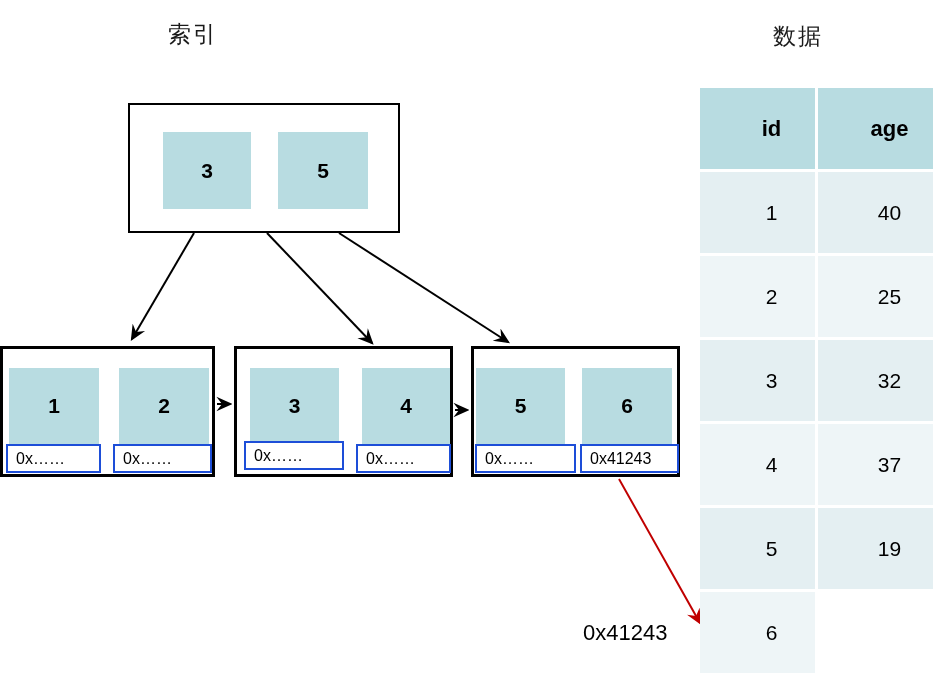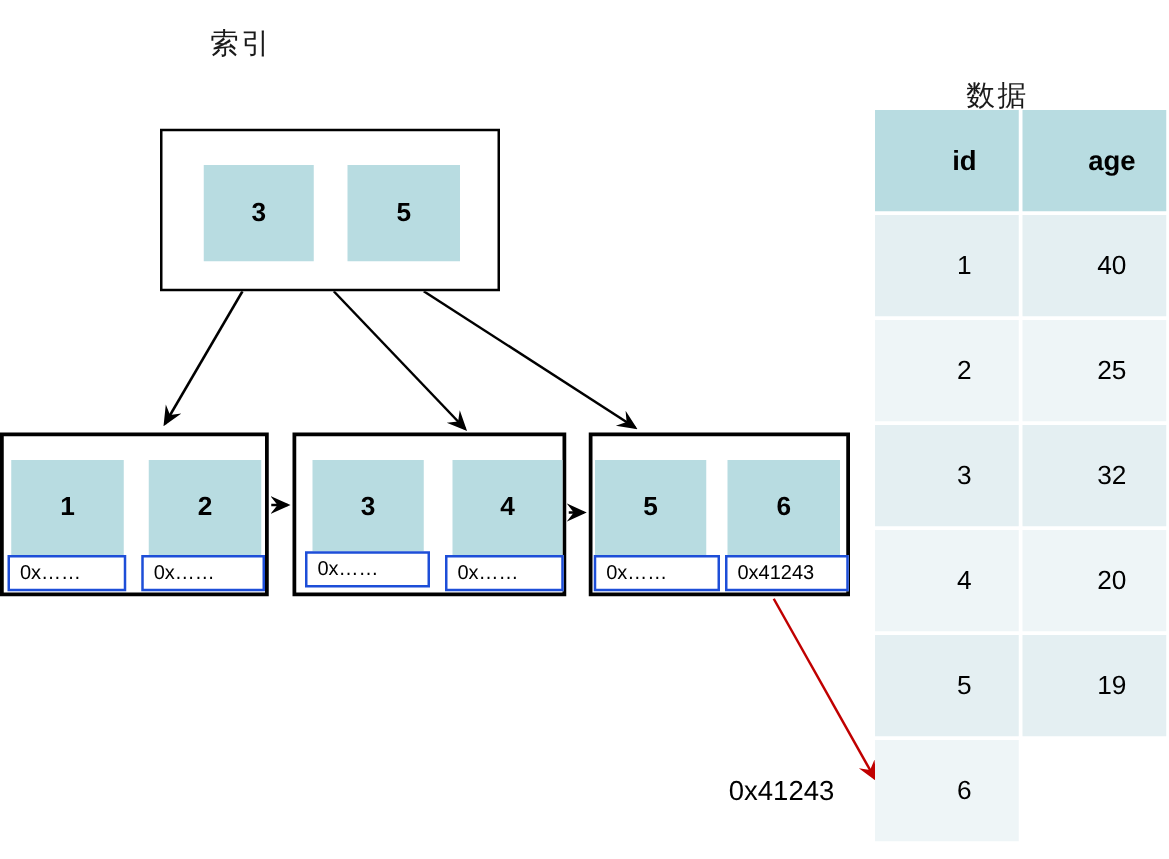--- a/index.html
+++ b/index.html
@@ -12,21 +12,21 @@
     overflow: hidden;
   }
 
   .title {
     position: absolute;
     font-size: 23px;
     letter-spacing: 2px;
     color: #1a1a1a;
   }
   #title-index { left: 168px; top: 19px; }
-  #title-data  { left: 773px; top: 21px; margin-top: 40px; }
+  #title-data  { left: 773px; top: 21px; }
 
   
   .root-node {
     position: absolute;
     left: 128px; top: 103px;
     width: 272px; height: 130px;
     border: 2px solid #000;
     background: #fff;
   }
   .key-cell {
@@ -179,19 +179,19 @@
   <div class="cell odd">1</div>
   <div class="cell odd">40</div>
 
   <div class="cell even">2</div>
   <div class="cell even">25</div>
 
   <div class="cell odd">3</div>
   <div class="cell odd">32</div>
 
   <div class="cell even">4</div>
-  <div class="cell even">20</div>
+  <div class="cell even">37</div>
 
   <div class="cell odd">5</div>
   <div class="cell odd">19</div>
 
   <div class="cell even">6</div>
 </div>
 
 </body></html>

